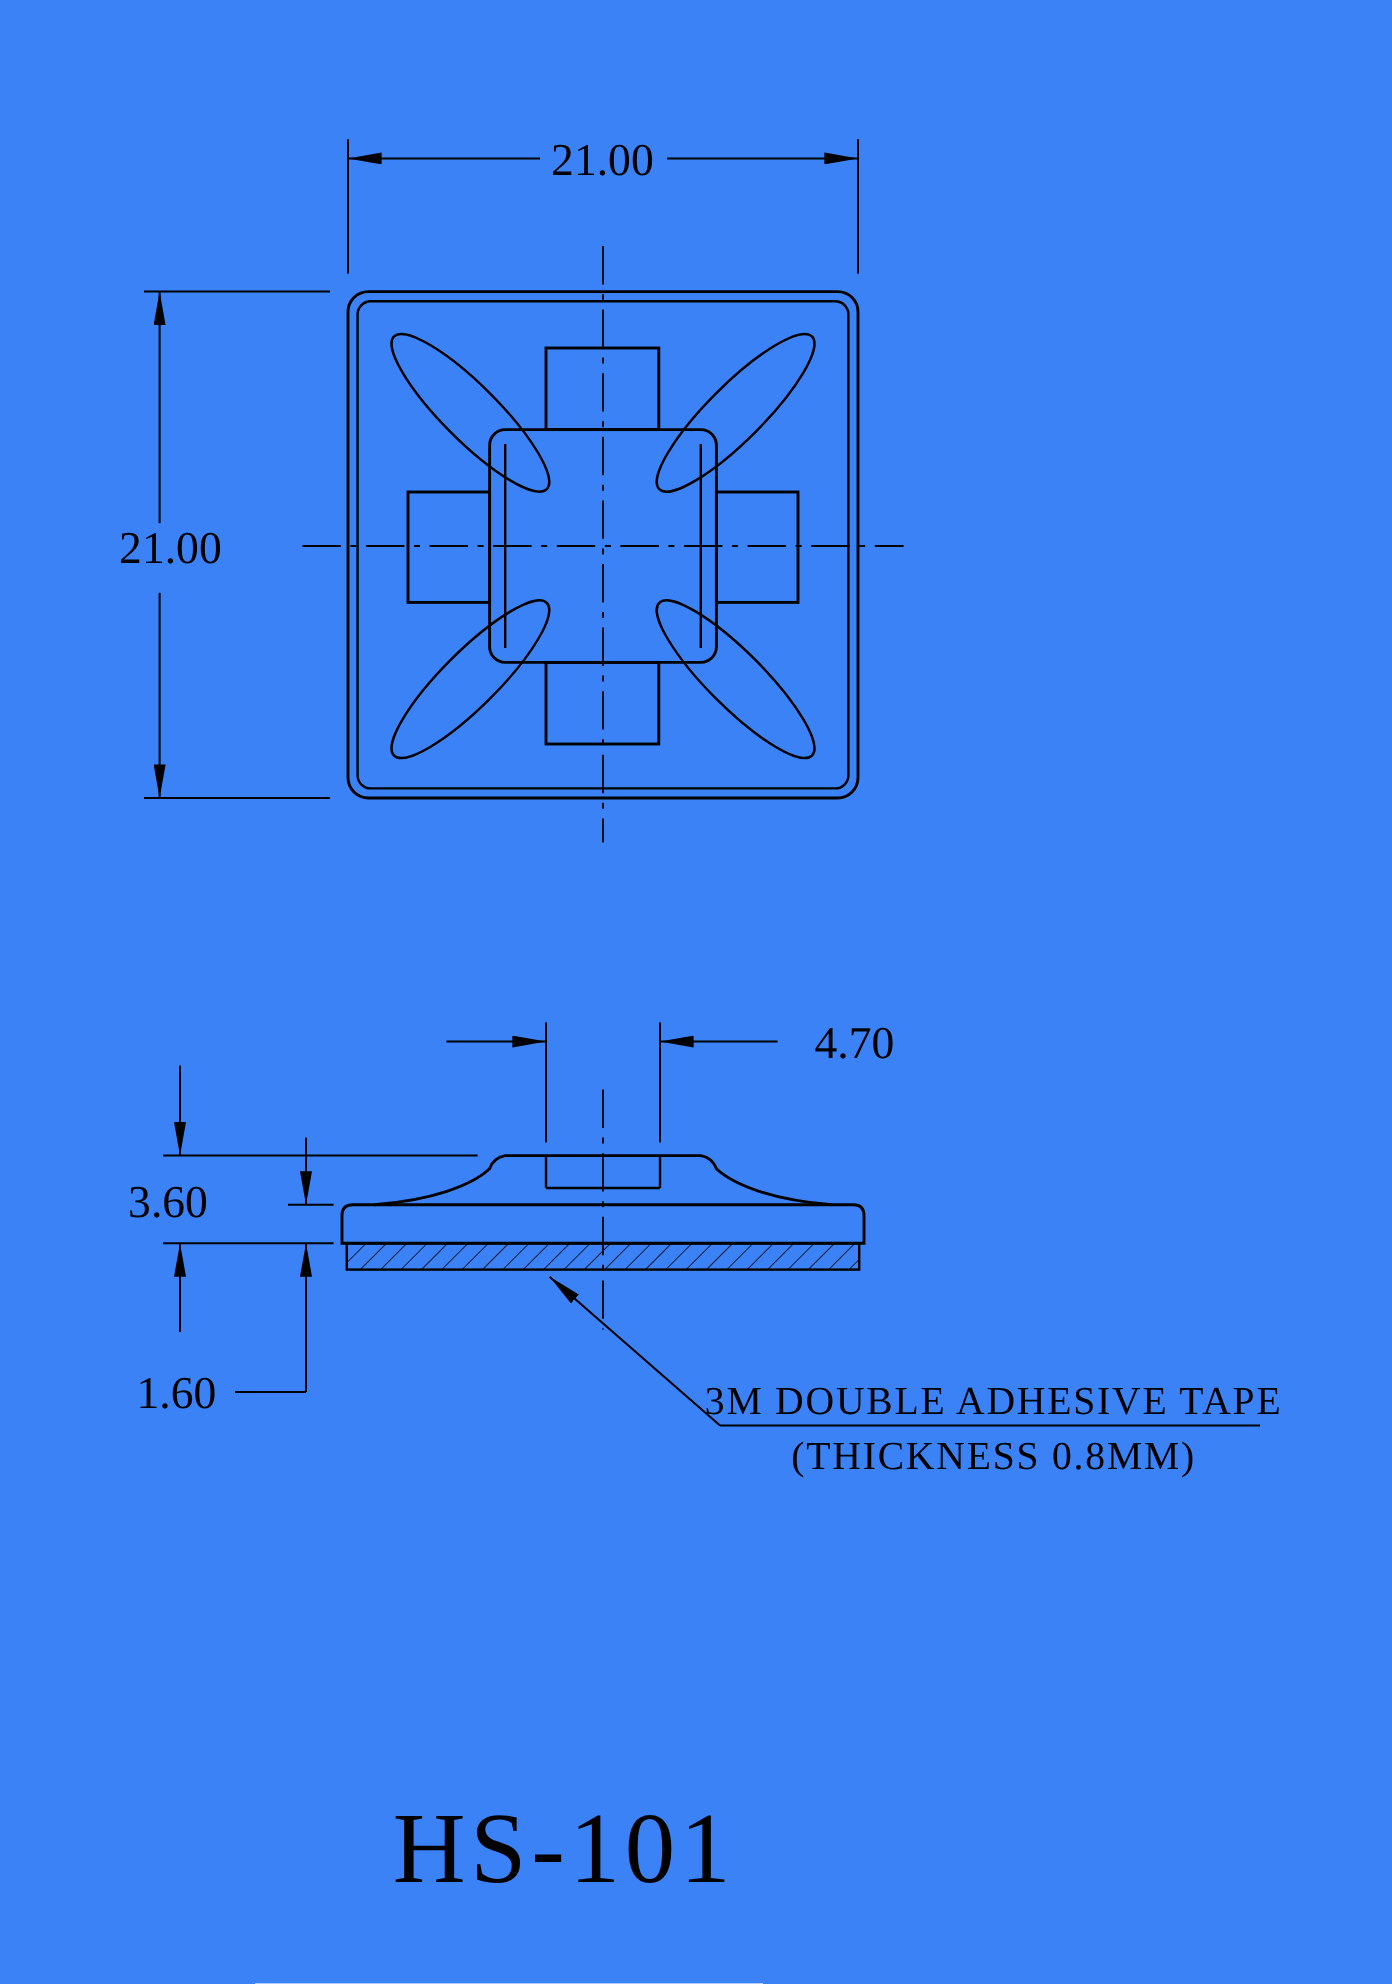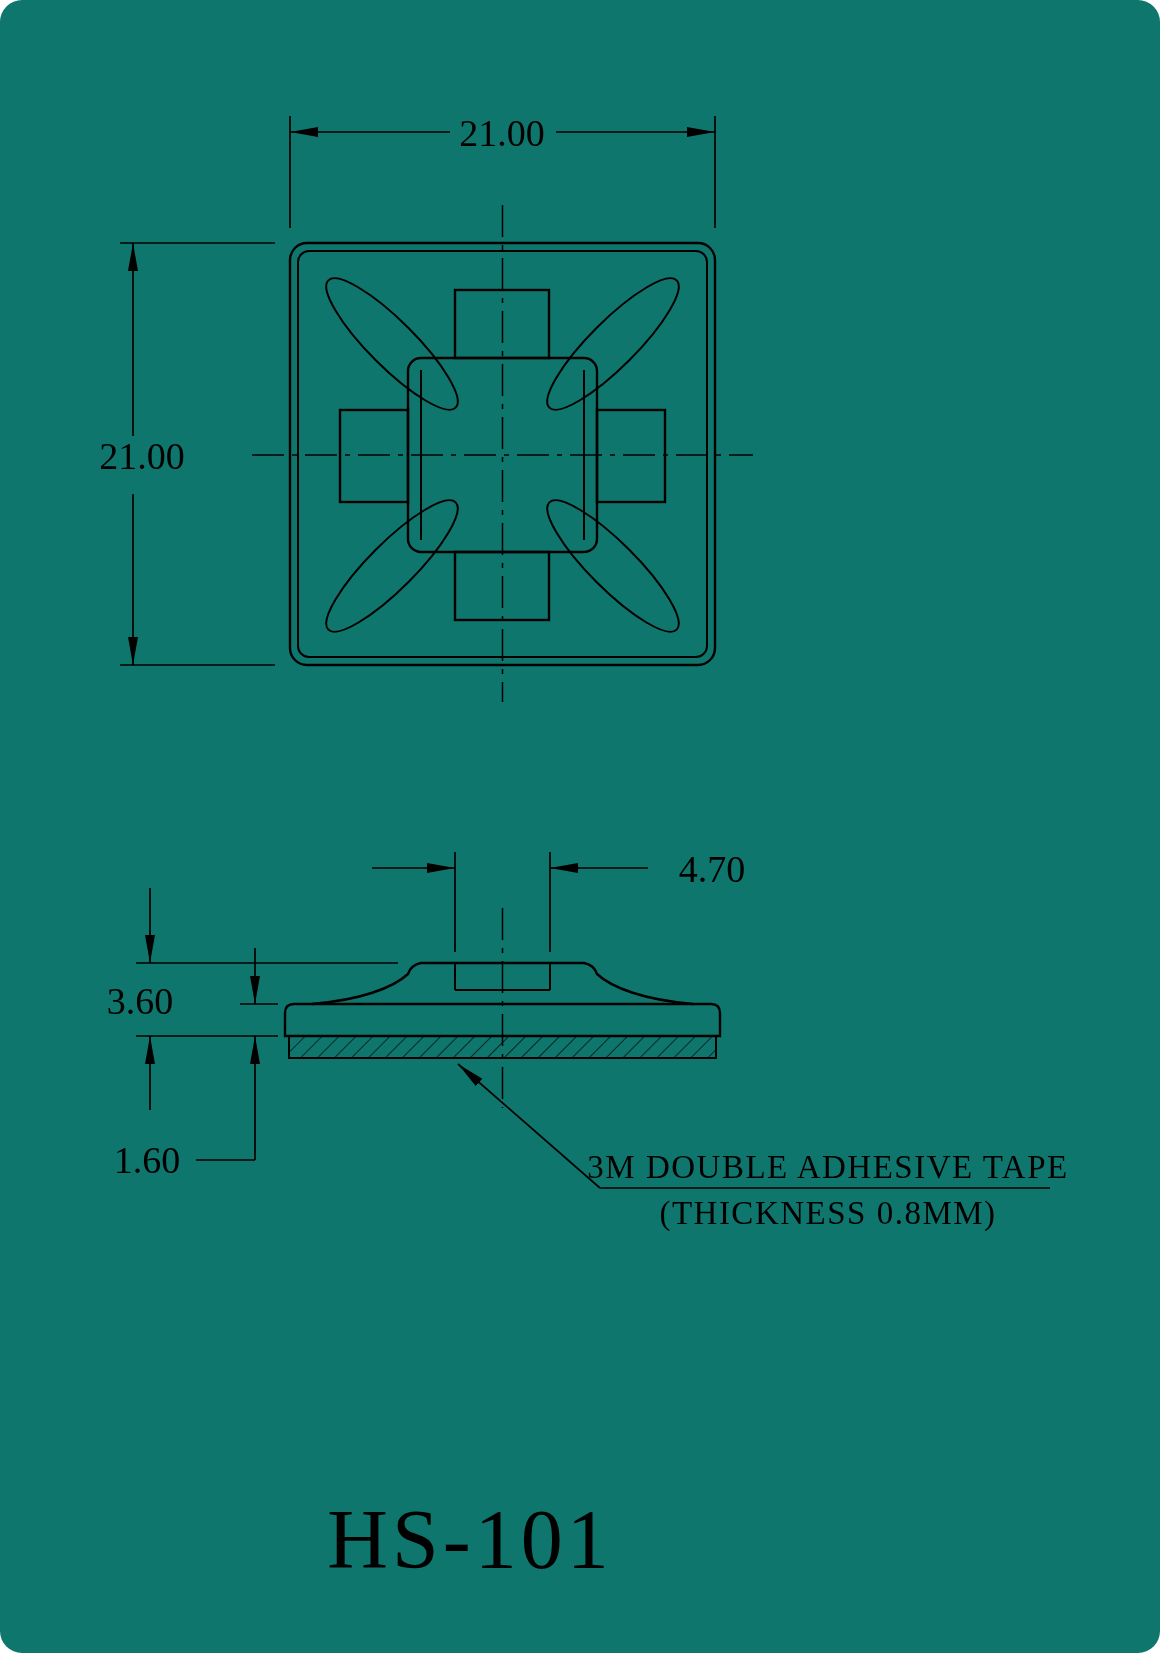--- a/index.html
+++ b/index.html
@@ -1,21 +1,20 @@
 <!DOCTYPE html>
 <html><head>
 <meta charset="utf-8">
 <style>
   html,body { margin:0; padding:0; background:#ffffff; }
   .sheet {
     position:relative;
     width:1160px; height:1653px;
-    background:#0f766e;
+    background:#3b82f6;
     font-family:"Liberation Serif","DejaVu Serif",serif;
-    border-radius:22px;
   }
   svg text {
     font-family:"Liberation Serif","DejaVu Serif",serif;
     fill:#000000;
   }
   .obj  { fill:none; stroke:#000000; stroke-width:2.4; }
   .obj2 { fill:none; stroke:#000000; stroke-width:2.0; }
   .thin { fill:none; stroke:#000000; stroke-width:1.7; }
   .cl   { fill:none; stroke:#000000; stroke-width:1.5; stroke-dasharray:32 8 5 8; }
   .dimtxt  { font-size:38px; }

